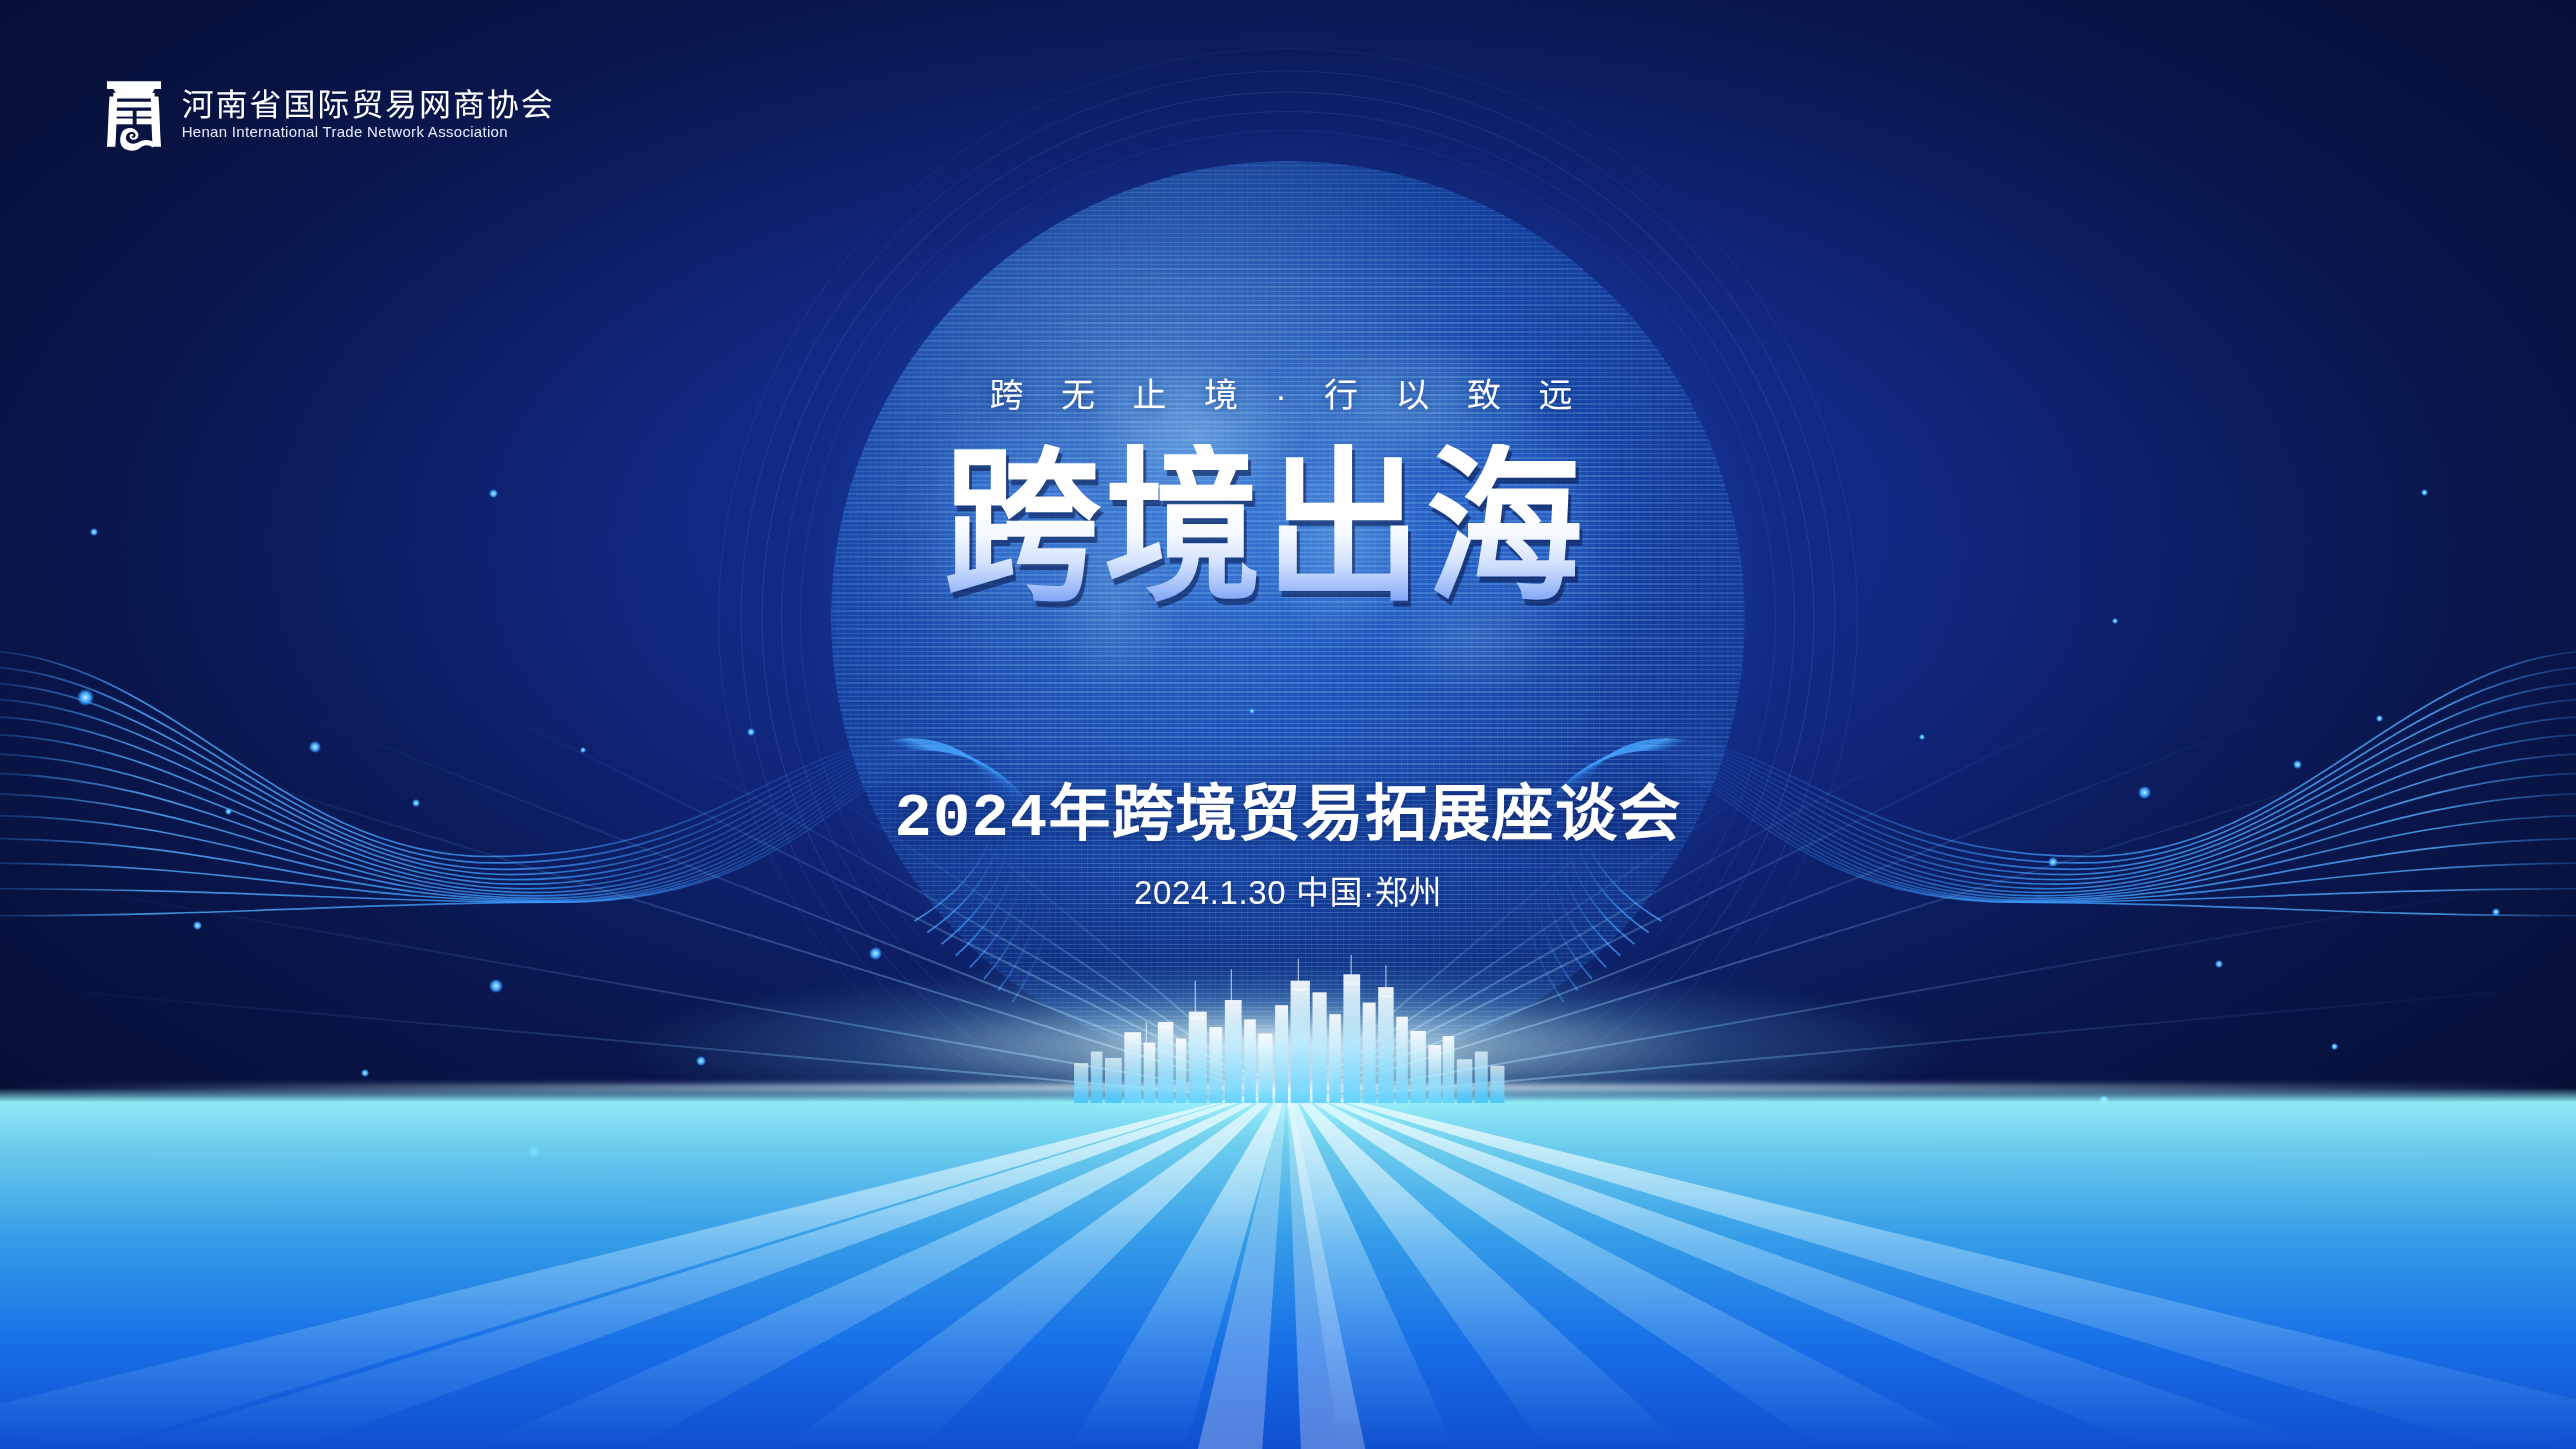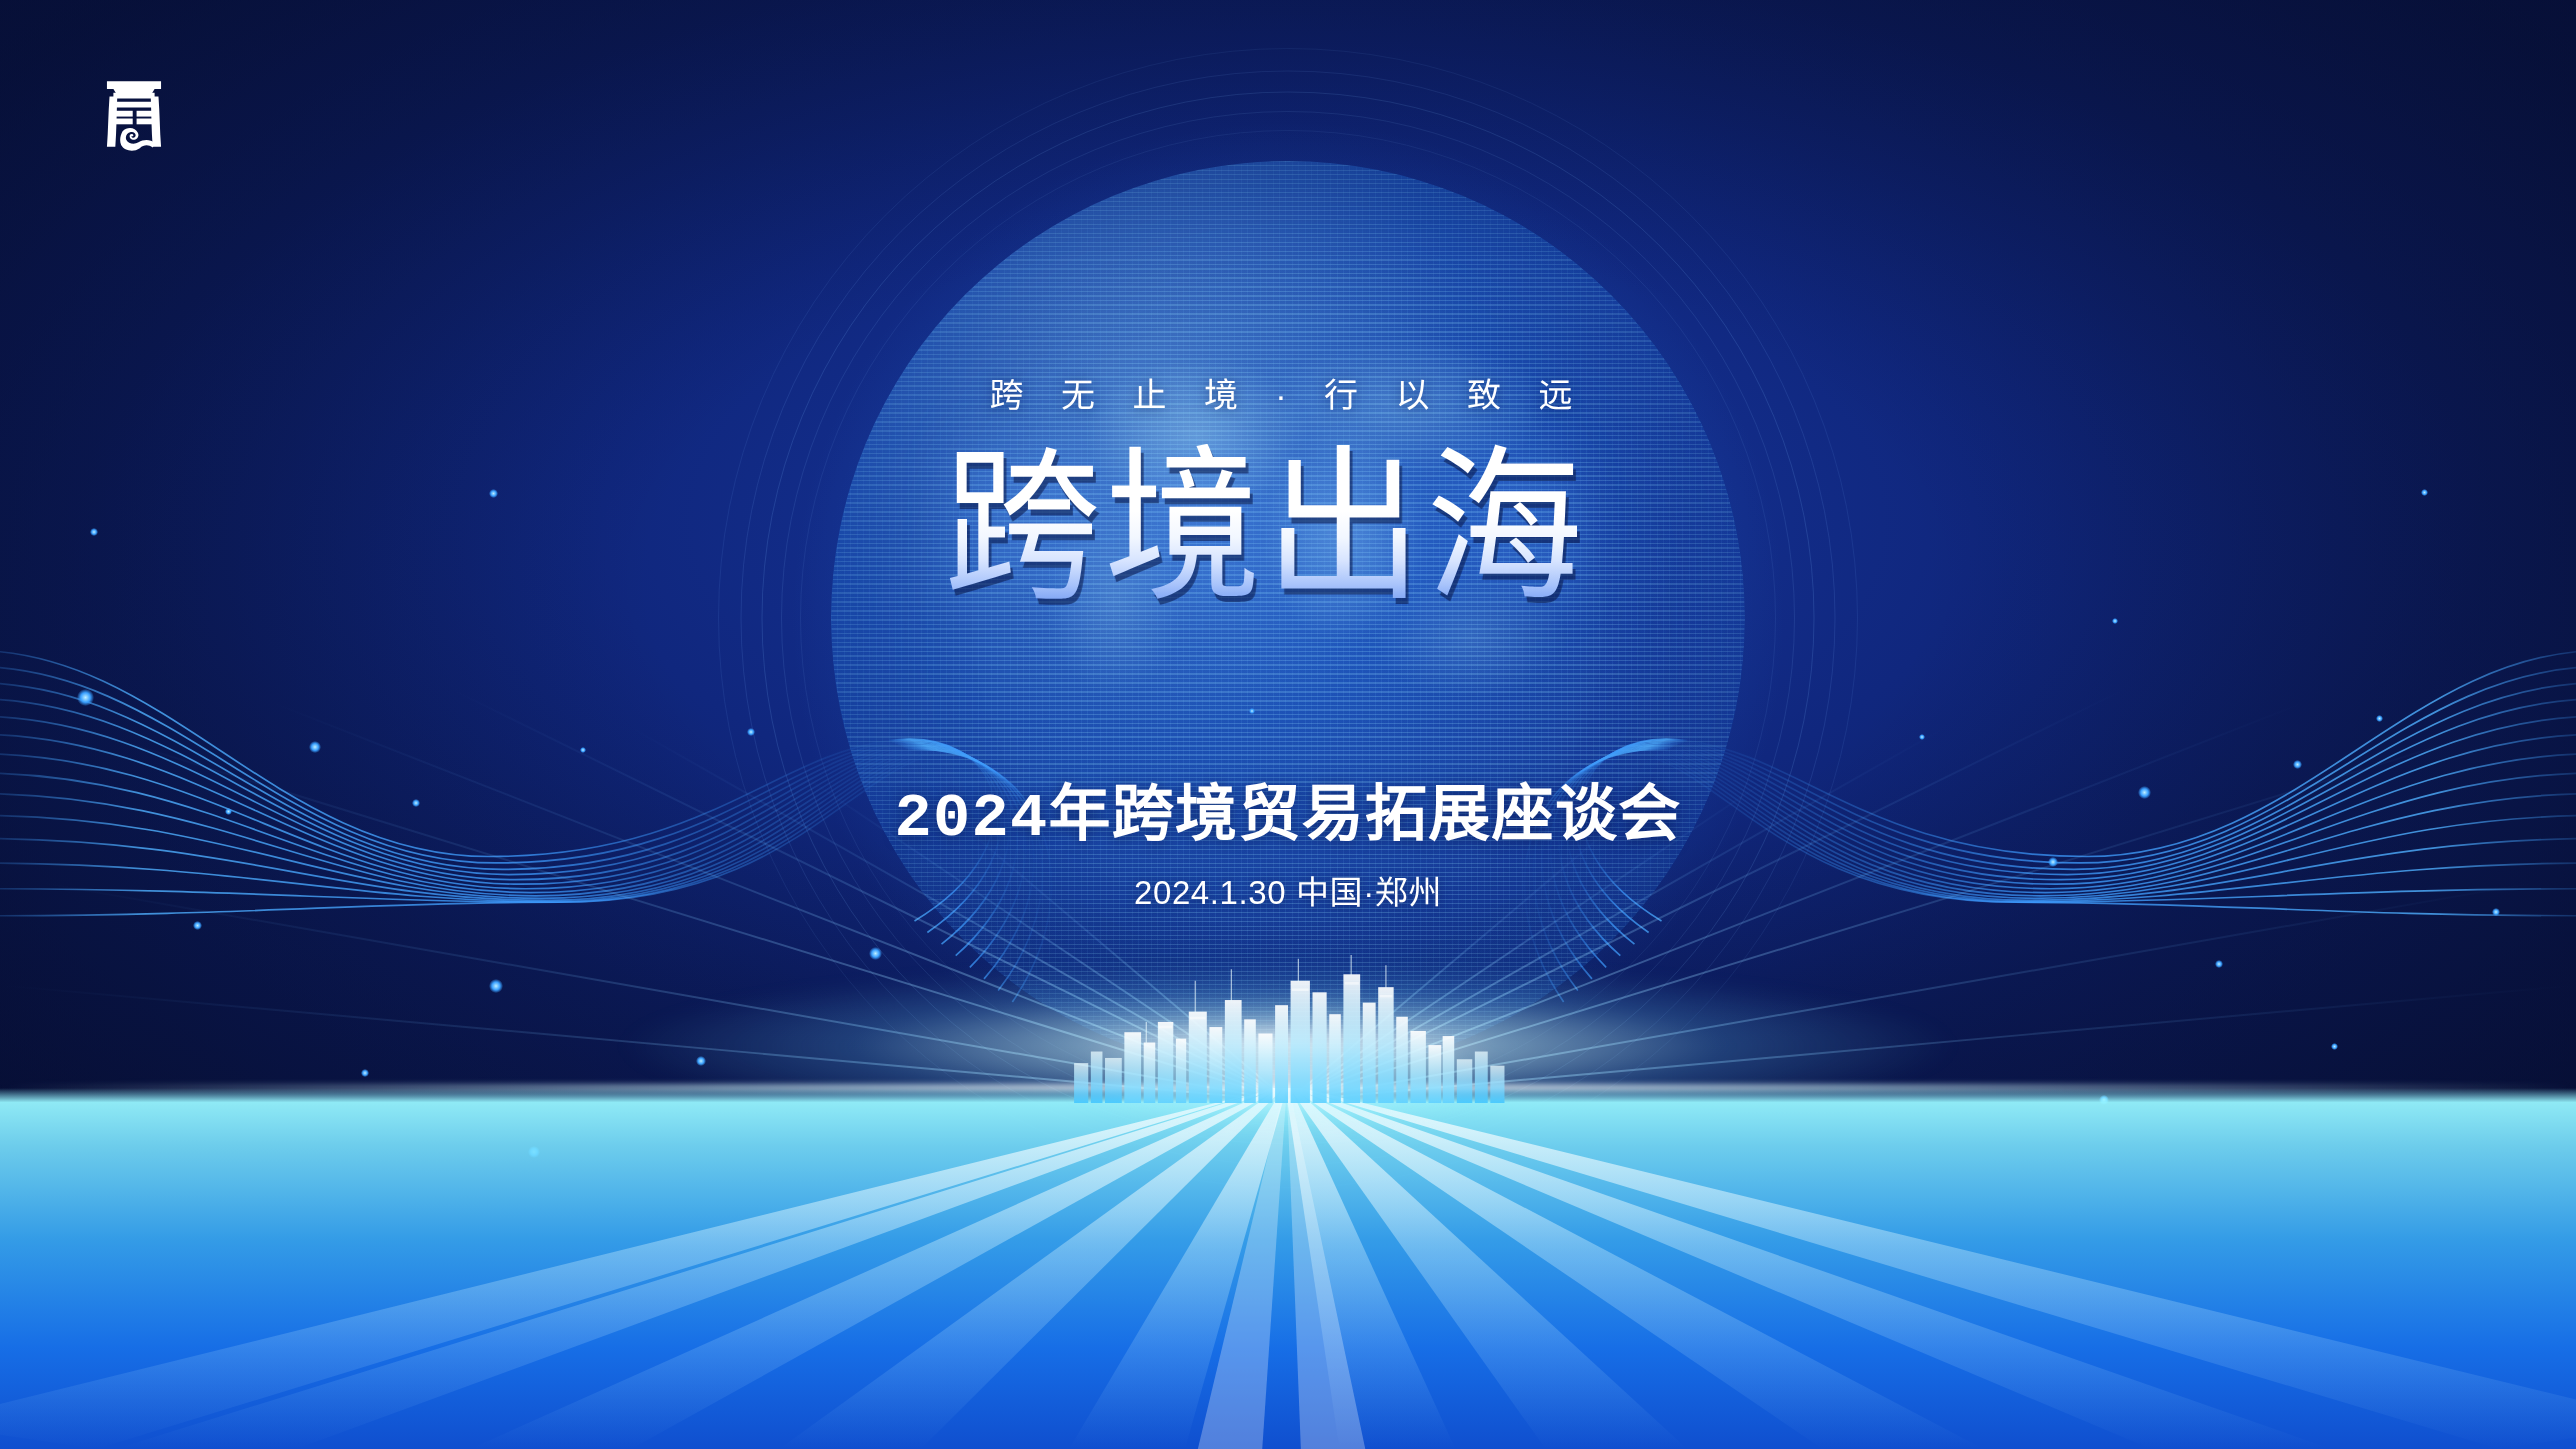--- a/index.html
+++ b/index.html
@@ -173,21 +173,21 @@
     position:absolute;left:50%;top:368px;transform:translateX(-50%);
     color:#ffffff;font-size:34px;letter-spacing:14px;
     white-space:nowrap;font-weight:400;
     text-shadow:0 1.3px 10.3px rgba(10,30,90,.55);
   }
 
   .title{
     position:absolute;left:50%;top:444px;transform:translateX(-50%);
     white-space:nowrap;
     font-size:167px;line-height:1;
-    font-weight:400;
+    font-weight:700;
     letter-spacing:3.9px;
     display:flex;align-items:flex-start;
   }
   .title .seg{position:relative;display:inline-block;}
   .title .gap{display:inline-block;width:46px;}
   .title .txt{
     display:inline-block;
     background:linear-gradient(180deg,
       #ffffff 0%, #ffffff 40%,
       #f2f7ff 56%, #d7e4ff 70%,
@@ -471,20 +471,24 @@
           <path d="M20,54 h26 v9 h-26 z"></path>
           <path d="M52,54 h26 v9 h-26 z"></path>
           <path d="M20,66 h26 v9 h-26 z"></path>
           <path d="M52,66 h26 v9 h-26 z"></path>
           <path d="M10,32 c-2,26 -2,52 -4,78 h13 c2,-26 2,-52 3,-78 z"></path>
           <path d="M86,32 c2,26 2,52 4,78 h-13 c-2,-26 -2,-52 -3,-78 z"></path>
           <path d="M30,86 c8,-8 20,-6 24,2 c3,6 -2,12 -8,11 c-4,-1 -6,-5 -4,-8 c2,-2 5,-1 5,1 c0,2 -2,2 -3,1 c0,3 4,4 6,1 c2,-4 -2,-8 -7,-7 c-6,1 -9,7 -7,12 c3,6 12,8 19,4 c8,-5 18,-5 26,1 l-4,7 c-7,-5 -14,-4 -20,1 c-10,7 -24,4 -29,-5 c-3,-7 -1,-15 2,-21 z"></path>
         </g>
       </svg>
     </div>
+    <div class="logo-text">
+      <div class="logo-cn">河南省国际贸易网商协会</div>
+      <div class="logo-en">Henan International Trade Network Association</div>
+    </div>
   </div>
 
   <div class="headline">
     <div class="tagline">跨 无 止 境 · 行 以 致 远</div>
 
     <div class="title">
       <span class="seg">
         <span class="txt">跨境出海</span>
       </span>
       <span class="gap"></span>

